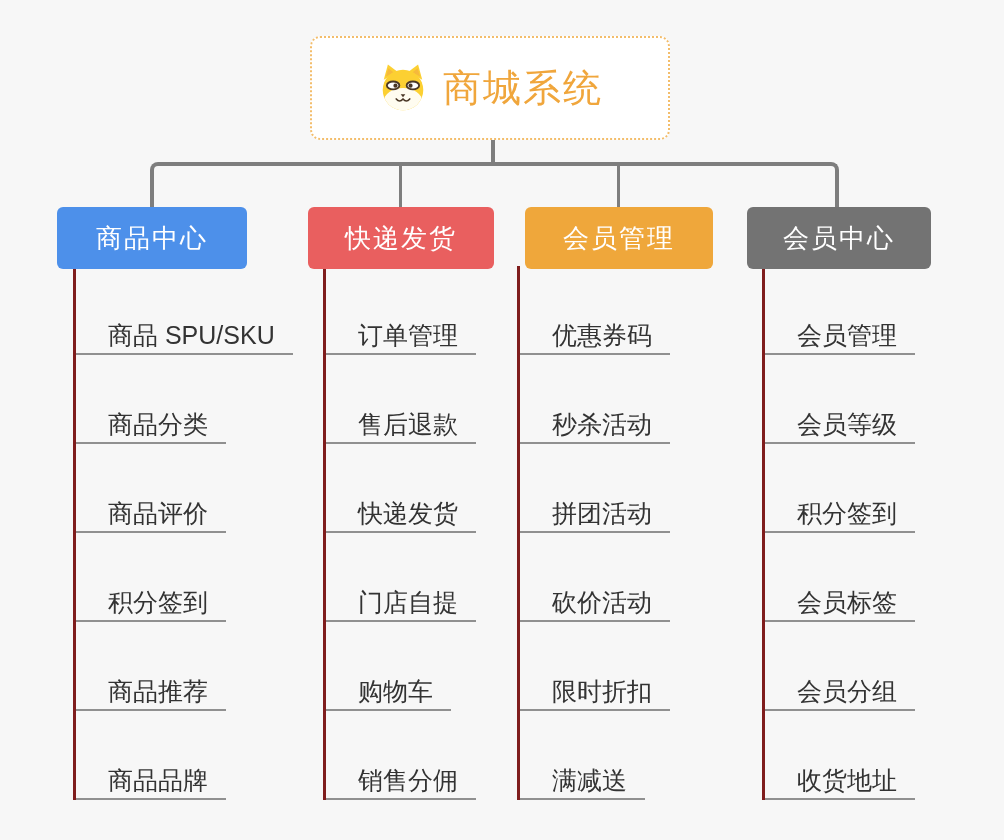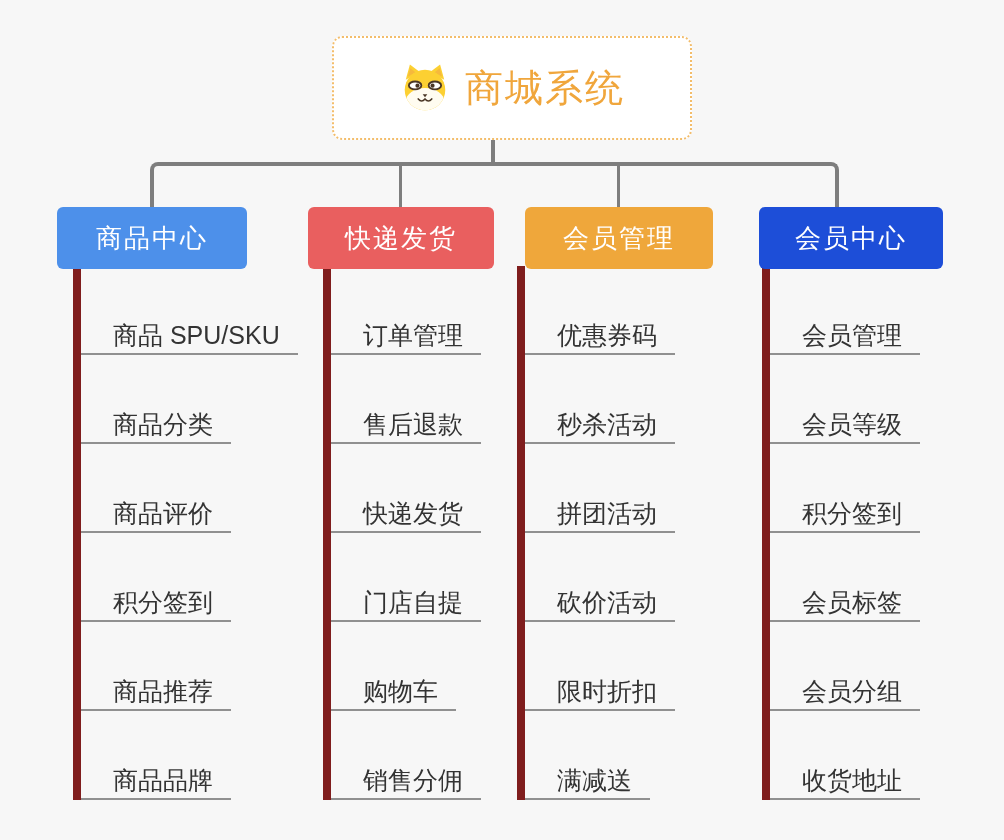--- a/index.html
+++ b/index.html
@@ -30,21 +30,21 @@
     border-radius: 8px 8px 0 0;
     box-sizing: border-box;
   }
   .conn-drop { top: 165px; width: 3px; height: 42px; }
   .conn-drop-1 { left: 399px; }
   .conn-drop-2 { left: 617px; }
 
   
   .root-node {
     position: absolute;
-    left: 332px; top: 36px;
+    left: 310px; top: 36px;
     width: 360px; height: 104px;
     background: #ffffff;
     border: 2px dotted #f3bd6b;
     border-radius: 10px;
     box-sizing: border-box;
     display: flex;
     align-items: center;
     justify-content: center;
     gap: 14px;
     z-index: 2;
@@ -79,21 +79,21 @@
   .branch-box-0 { left: 57px;  width: 190px; }
   .branch-box-1 { left: 308px; width: 186px; }
   .branch-box-2 { left: 525px; width: 188px; }
   .branch-box-3 { left: 747px; width: 184px; }
 
   
   .column {
     position: absolute;
     top: 266px;
     height: 534px;
-    border-left: 8px solid #7f1d1d;
+    border-left: 3px solid #7f1d1d;
     z-index: 1;
   }
   .column-0 { left: 73px; }
   .column-1 { left: 323px; }
   .column-2 { left: 517px; }
   .column-3 { left: 762px; }
 
   .leaf {
     height: 89px;
     display: flex;
@@ -147,21 +147,21 @@
 
   <div class="branch-box branch-box-0" style="background-color: rgb(77, 144, 234);">
     <span class="branch-label">商品中心</span>
   </div>
   <div class="branch-box branch-box-1" style="background-color: rgb(233, 95, 95);">
     <span class="branch-label">快递发货</span>
   </div>
   <div class="branch-box branch-box-2" style="background-color: rgb(239, 167, 59);">
     <span class="branch-label">会员管理</span>
   </div>
-  <div class="branch-box branch-box-3" style="background-color: #1d4ed8; margin-left: 12px;">
+  <div class="branch-box branch-box-3" style="background-color: #737373;">
     <span class="branch-label">会员中心</span>
   </div>
 
   <div class="column column-0">
     <div class="leaf">
         <span class="leaf-label">商品 SPU/SKU</span>
       </div>
     <div class="leaf">
         <span class="leaf-label">商品分类</span>
       </div>

